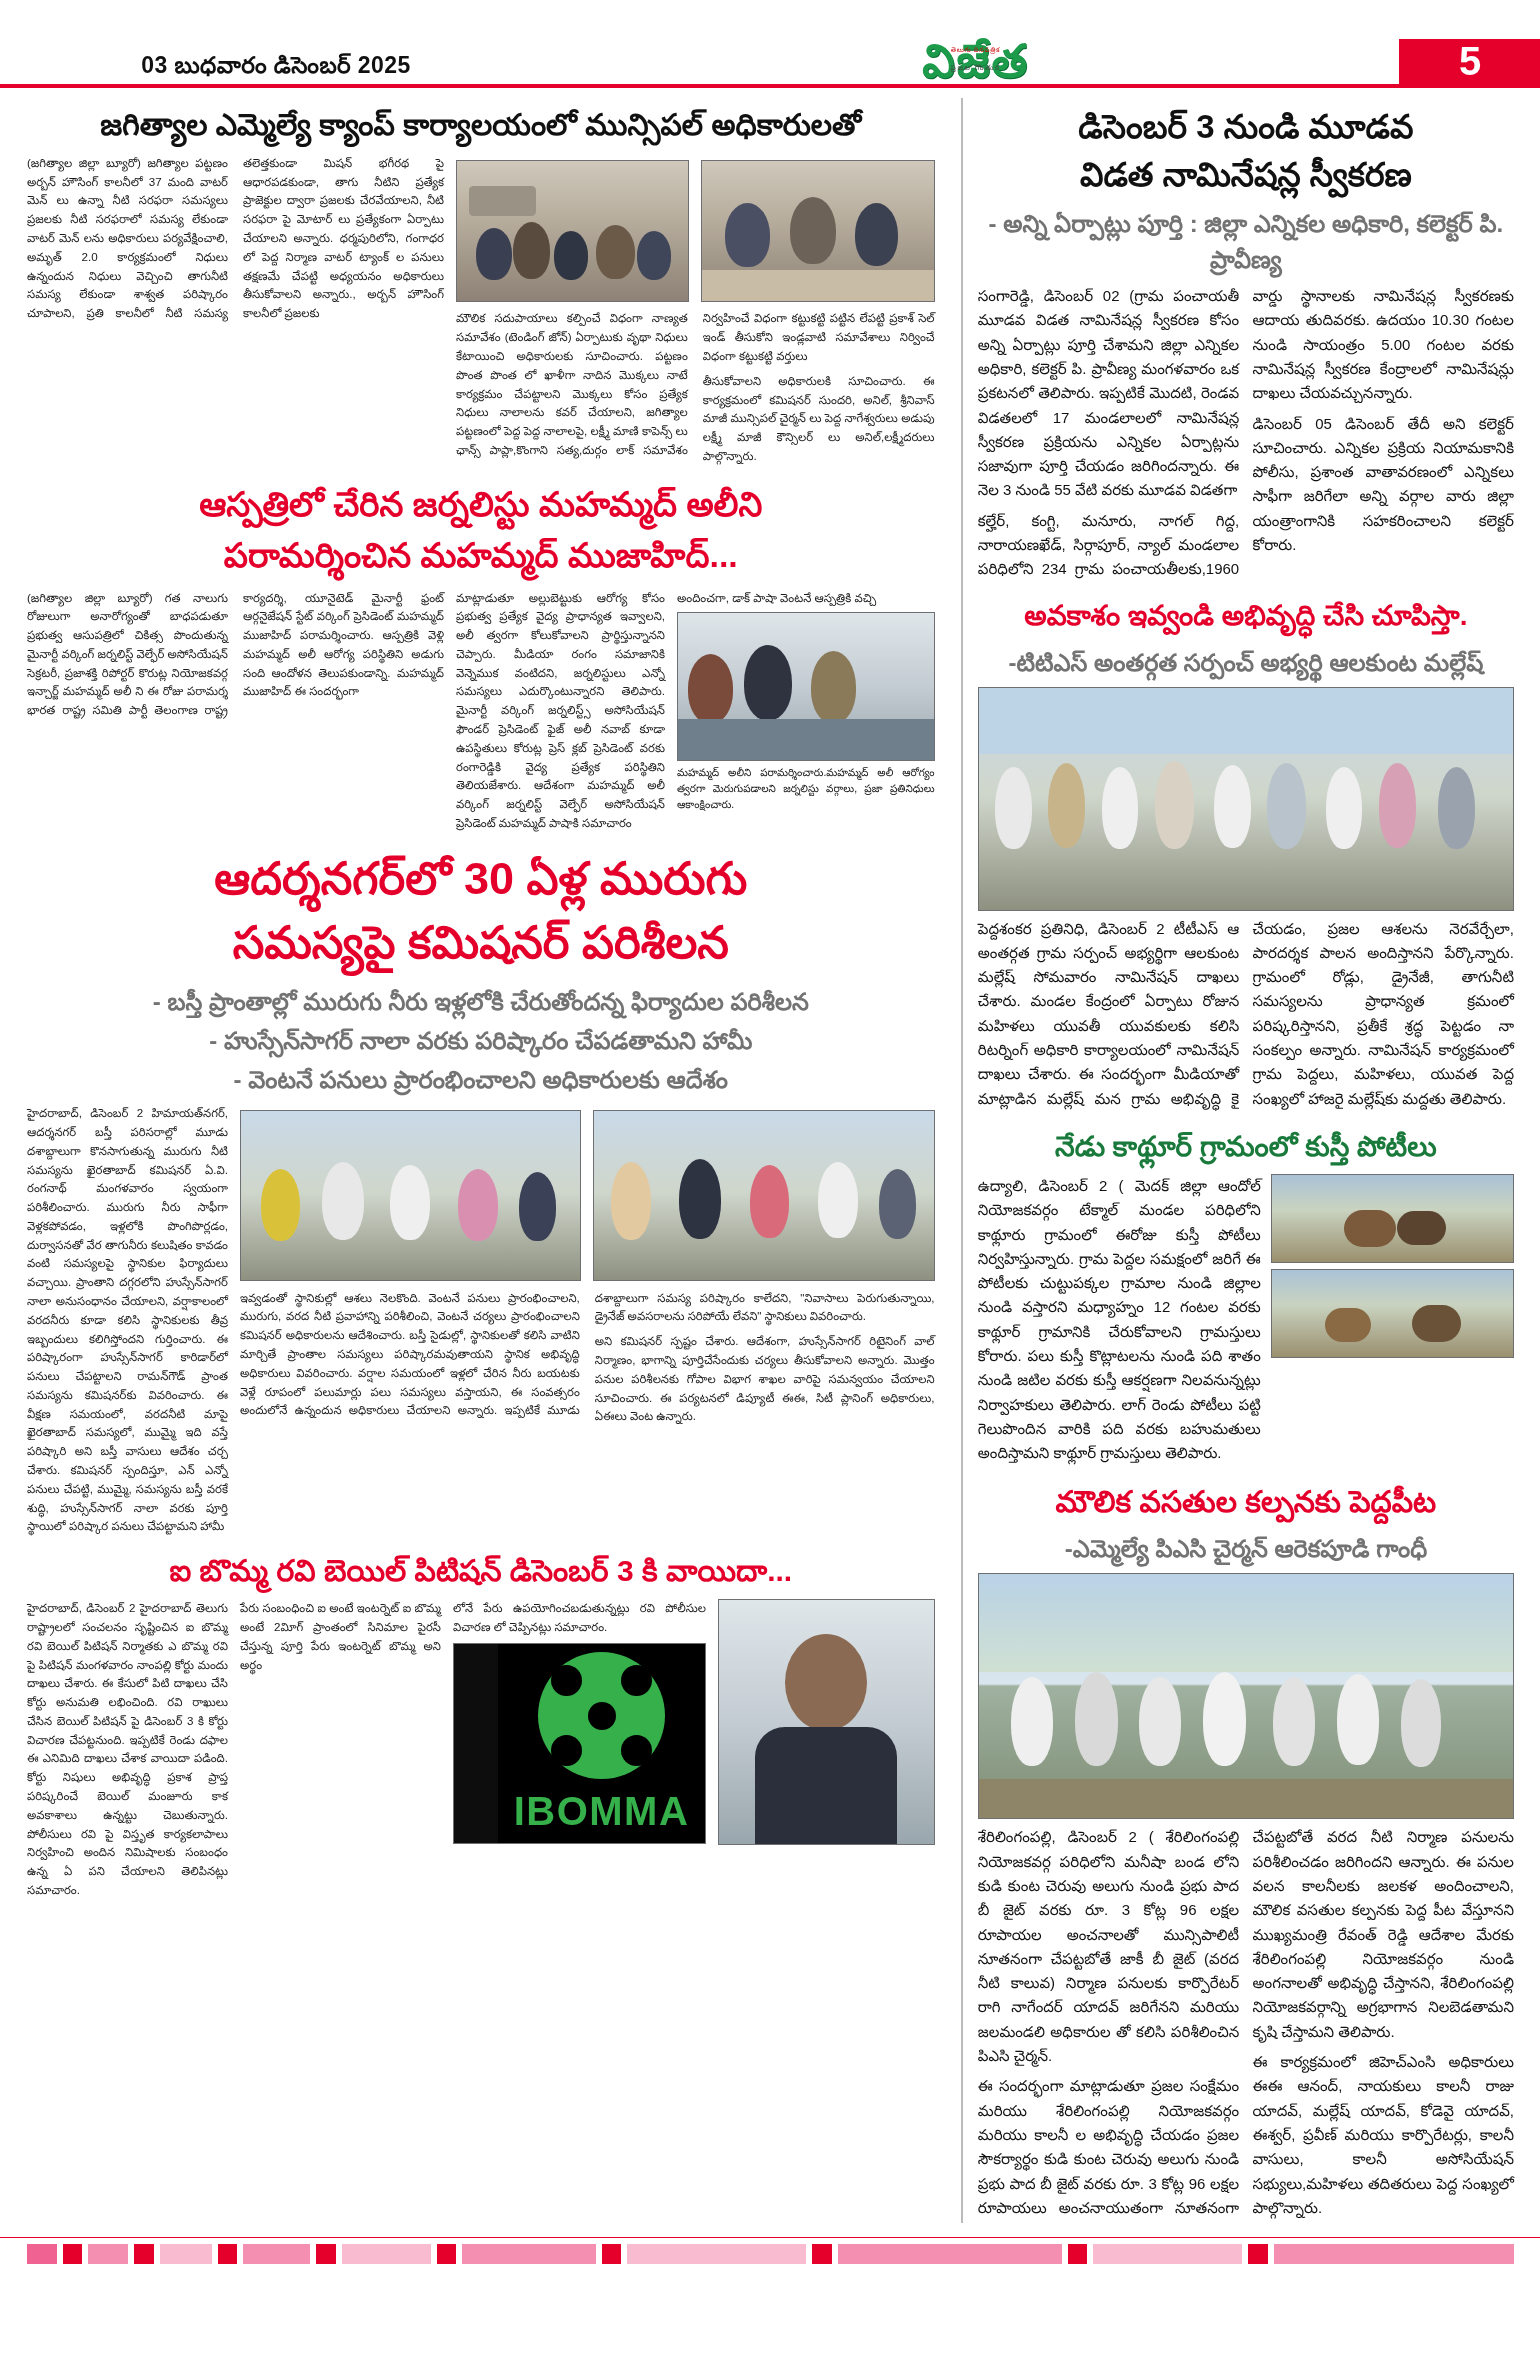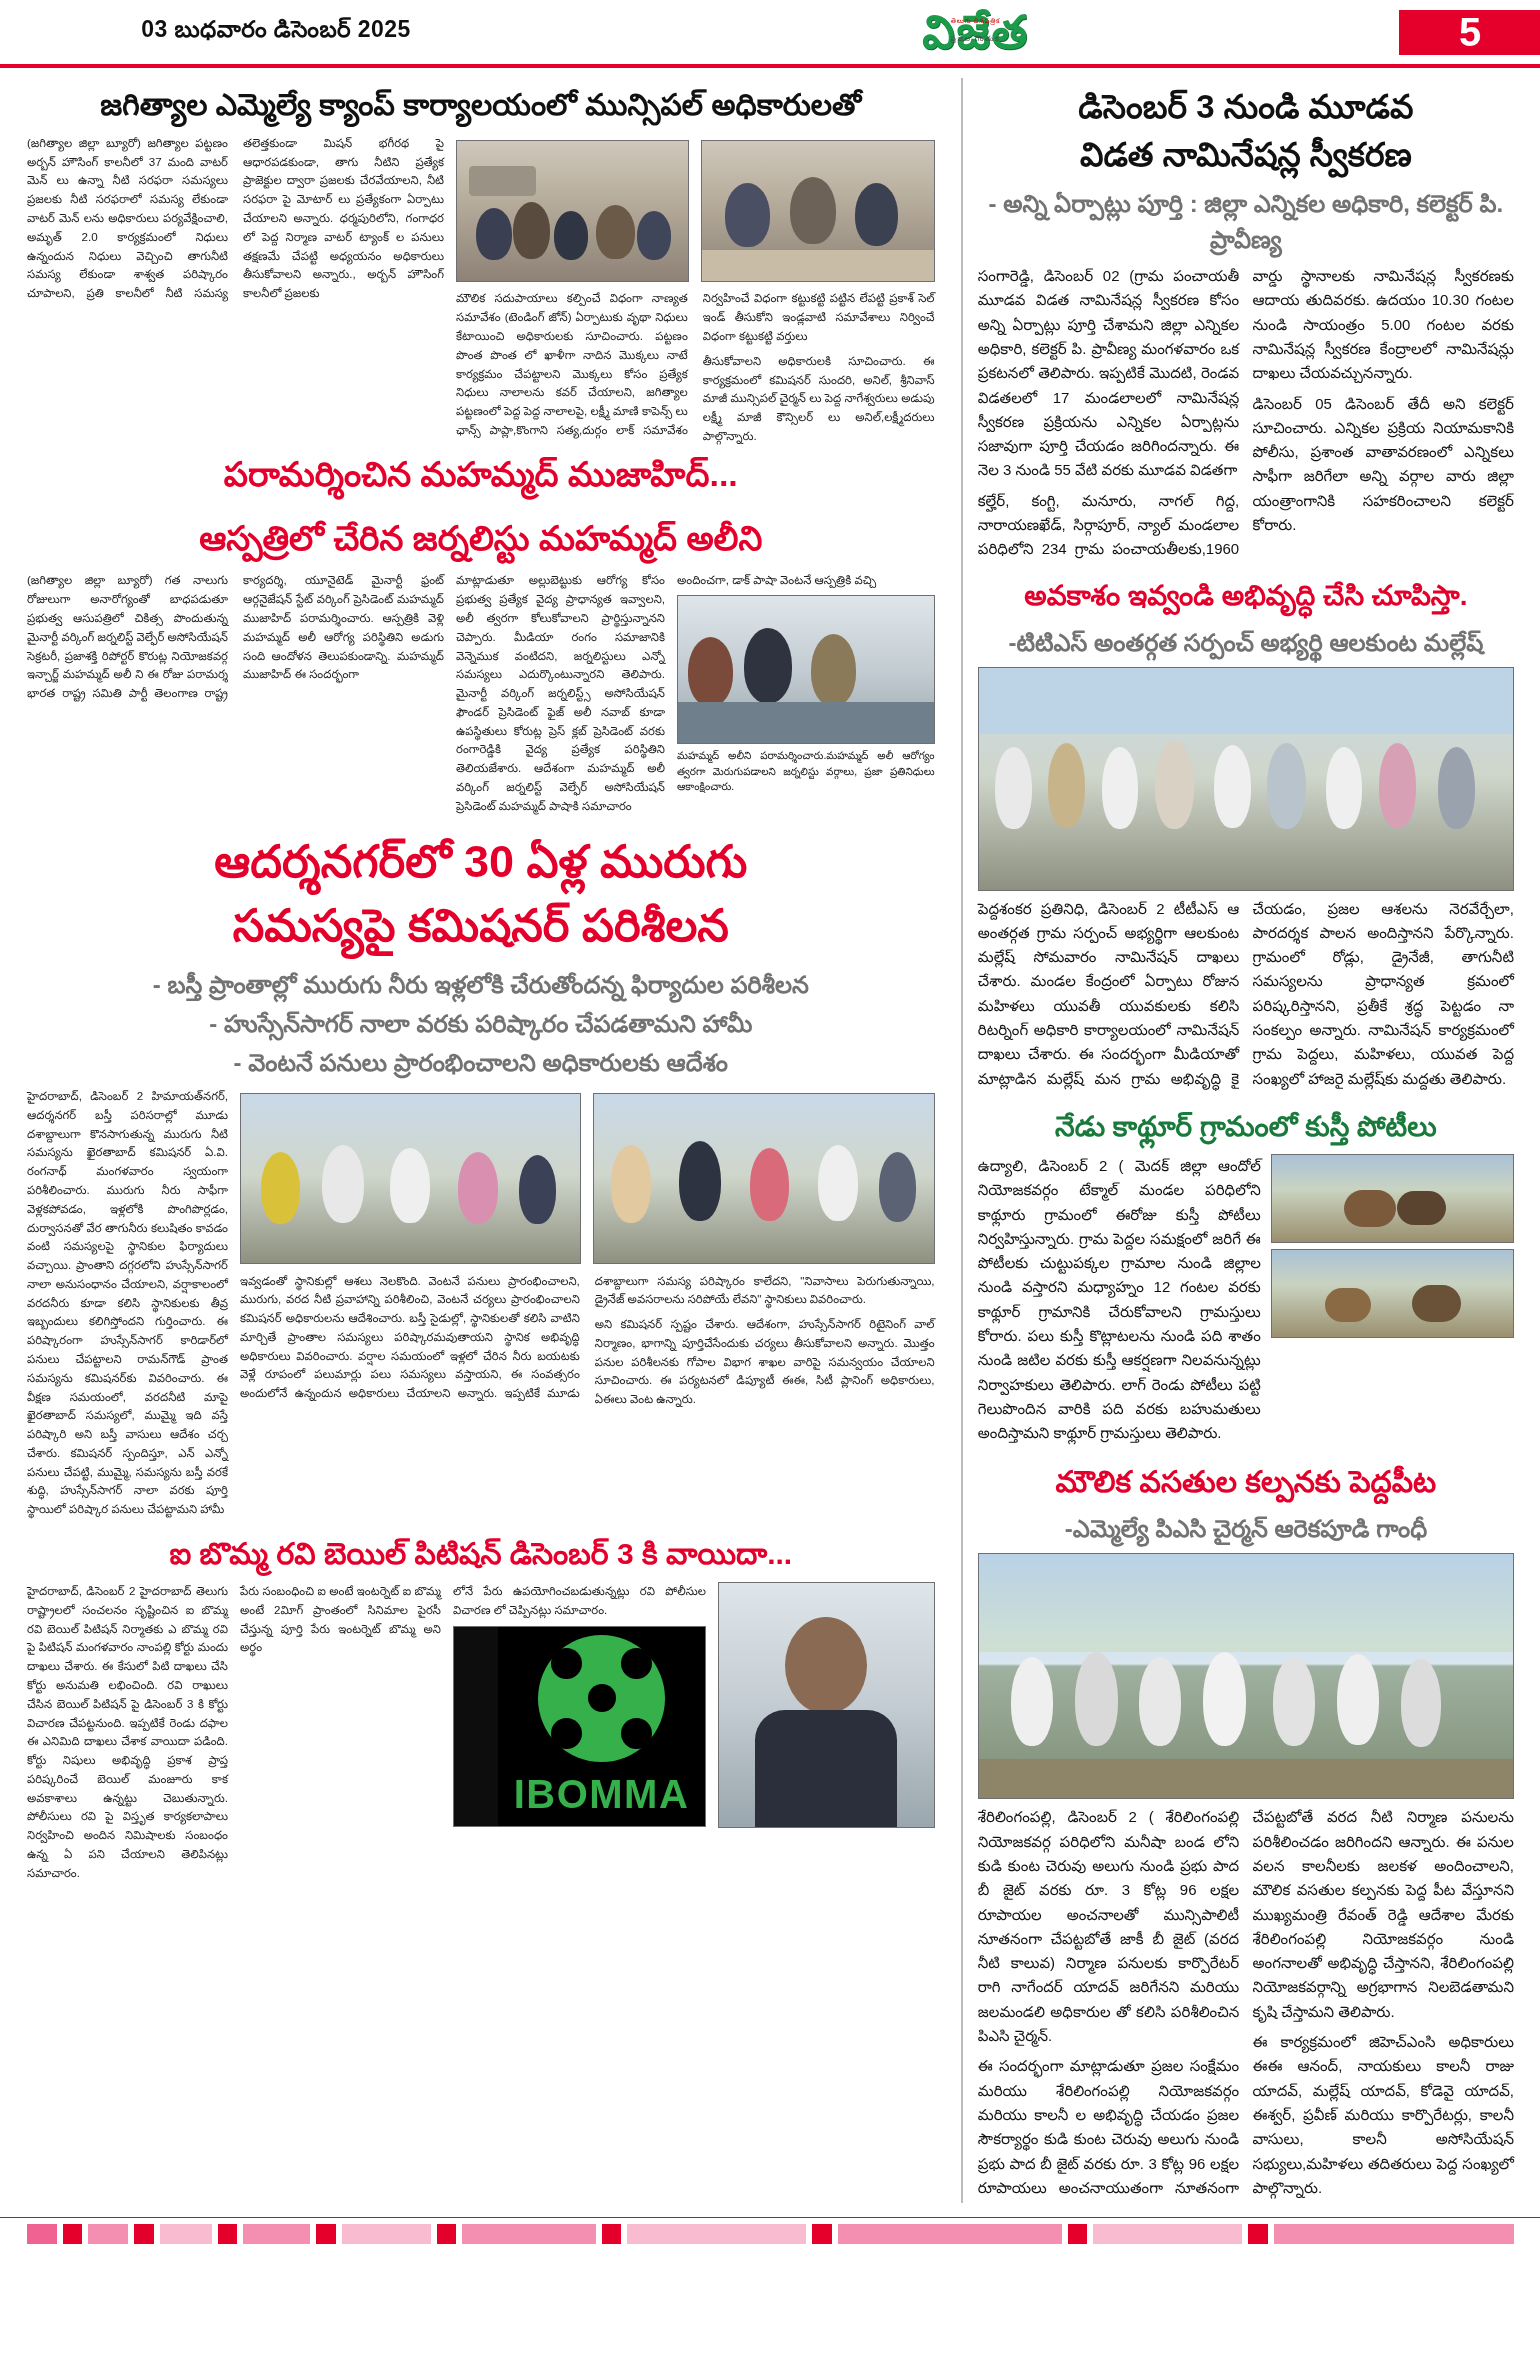--- a/index.html
+++ b/index.html
@@ -14,22 +14,22 @@
     width: 1541px;
     min-height: 2377px;
     background: #fff;
     position: relative;
     padding: 0;
   }
 
   
   .masthead {
     display: flex;
-    align-items: center;
-    height: 68px;
+    align-items: flex-end;
+    height: 88px;
     border-bottom: 4.5px solid #e4002b;
     position: relative;
   }
   .masthead-date {
     flex: 0 0 552px;
     display: flex;
     align-items: center;
     justify-content: center;
     font-size: 23px;
     font-weight: bold;
@@ -290,22 +290,22 @@
             </div>
             <div class="body-cols-2 body-text">
               <p>మౌలిక సదుపాయాలు కల్పించే విధంగా నాణ్యత సమావేశం (టెండింగ్ జోన్) ఏర్పాటుకు వృథా నిధులు కేటాయించి అధికారులకు సూచించారు. పట్టణం పొంత పొంత లో ఖాళీగా నాదిన మొక్కలు నాటే కార్యక్రమం చేపట్టాలని మొక్కలు కోసం ప్రత్యేక నిధులు నాలాలను కవర్ చేయాలని, జగిత్యాల పట్టణంలో పెద్ద పెద్ద నాలాలపై, లక్ష్మీ మాణి కాపెన్స్ లు ఛాన్స్ పాప్లా,కొంగాని సత్య,దుర్గం లాక్ సమావేశం నిర్వహించే విధంగా కట్టుకట్టి పట్టిన లేపట్టి ప్రకాశ్ సెల్ ఇండ్ తీసుకోని ఇండ్లవాటి సమావేశాలు నిర్వించే విధంగా కట్టుకట్టి వర్తులు</p>
               <p>తీసుకోవాలని అధికారులకి సూచించారు. ఈ కార్యక్రమంలో కమిషనర్ సుందరి, అనిల్, శ్రీనివాస్ మాజీ మున్సిపల్ చైర్మన్ లు పెద్ద నాగేశ్వరులు అడుపు లక్ష్మీ మాజీ కౌన్సిలర్ లు అనిల్,లక్ష్మీదరులు పాల్గొన్నారు.</p>
             </div>
           </div>
         </div>
       </div>
 
       <div style="margin-top:10.4px">
+        <div class="hl-red">ఆస్పత్రిలో చేరిన జర్నలిస్టు మహమ్మద్ అలీని</div>
         <div class="hl-red" style="margin-top:-7.5px">పరామర్శించిన మహమ్మద్ ముజాహిద్...</div>
-        <div class="hl-red">ఆస్పత్రిలో చేరిన జర్నలిస్టు మహమ్మద్ అలీని</div>
 
         <div style="display:flex; gap:12px; align-items:flex-start; margin-top:4.5px;">
           <div style="flex:0 0 417px;">
             <div class="body-cols-2 body-text">
               <p>(జగిత్యాల జిల్లా బ్యూరో) గత నాలుగు రోజులుగా అనారోగ్యంతో బాధపడుతూ ప్రభుత్వ ఆసుపత్రిలో చికిత్స పొందుతున్న మైనార్టీ వర్కింగ్ జర్నలిస్ట్ వెల్ఫేర్ అసోసియేషన్ సెక్రటరీ, ప్రజాశక్తి రిపోర్టర్ కొరుట్ల నియోజకవర్గ ఇన్చార్జ్ మహమ్మద్ అలీ ని ఈ రోజు పరామర్శ భారత రాష్ట్ర సమితి పార్టీ తెలంగాణ రాష్ట్ర కార్యదర్శి, యూనైటెడ్ మైనార్టీ ఫ్రంట్ ఆర్గనైజేషన్ స్టేట్ వర్కింగ్ ప్రెసిడెంట్ మహమ్మద్ ముజాహిద్ పరామర్శించారు. ఆస్పత్రికి వెళ్లి మహమ్మద్ అలీ ఆరోగ్య పరిస్థితిని అడుగు సంది ఆందోళన తెలుపకుండాన్ని. మహమ్మద్ ముజాహిద్ ఈ సందర్భంగా</p>
             </div>
           </div>
           <div style="flex:1 1 auto; display:flex; gap:12px;">
             <div style="flex:0 0 209px;">
               <div class="body-text">మాట్లాడుతూ అల్లుబెట్టుకు ఆరోగ్య కోసం ప్రభుత్వ ప్రత్యేక వైద్య ప్రాధాన్యత ఇవ్వాలని, అలీ త్వరగా కోలుకోవాలని ప్రార్థిస్తున్నానని చెప్పారు. మీడియా రంగం సమాజానికి వెన్నెముక వంటిదని, జర్నలిస్టులు ఎన్నో సమస్యలు ఎదుర్కొంటున్నారని తెలిపారు. మైనార్టీ వర్కింగ్ జర్నలిస్ట్స్ అసోసియేషన్ ఫౌండర్ ప్రెసిడెంట్ ఫైజ్ అలీ నవాబ్ కూడా ఉపస్థితులు కోరుట్ల ప్రెస్ క్లబ్ ప్రెసిడెంట్ వరకు రంగారెడ్డికి వైద్య ప్రత్యేక పరిస్థితిని తెలియజేశారు. ఆదేశంగా మహమ్మద్ అలీ వర్కింగ్ జర్నలిస్ట్ వెల్ఫేర్ అసోసియేషన్ ప్రెసిడెంట్ మహమ్మద్ పాషాకి సమాచారం</div>

